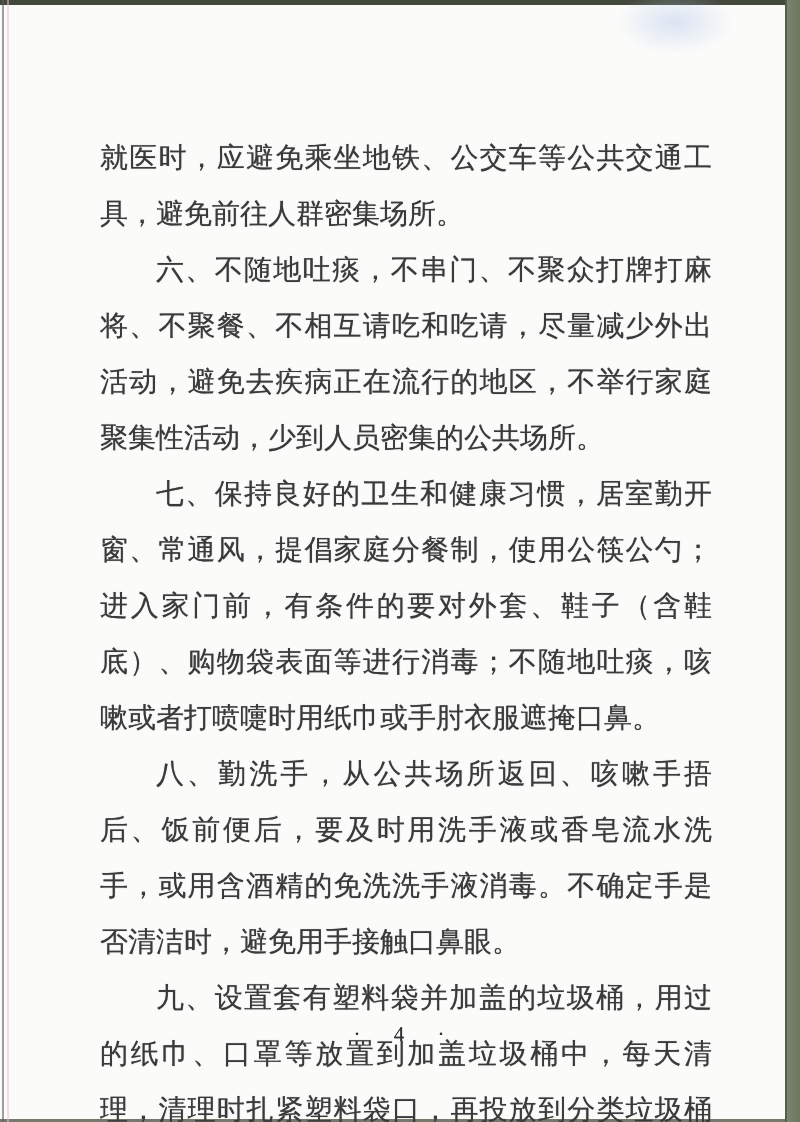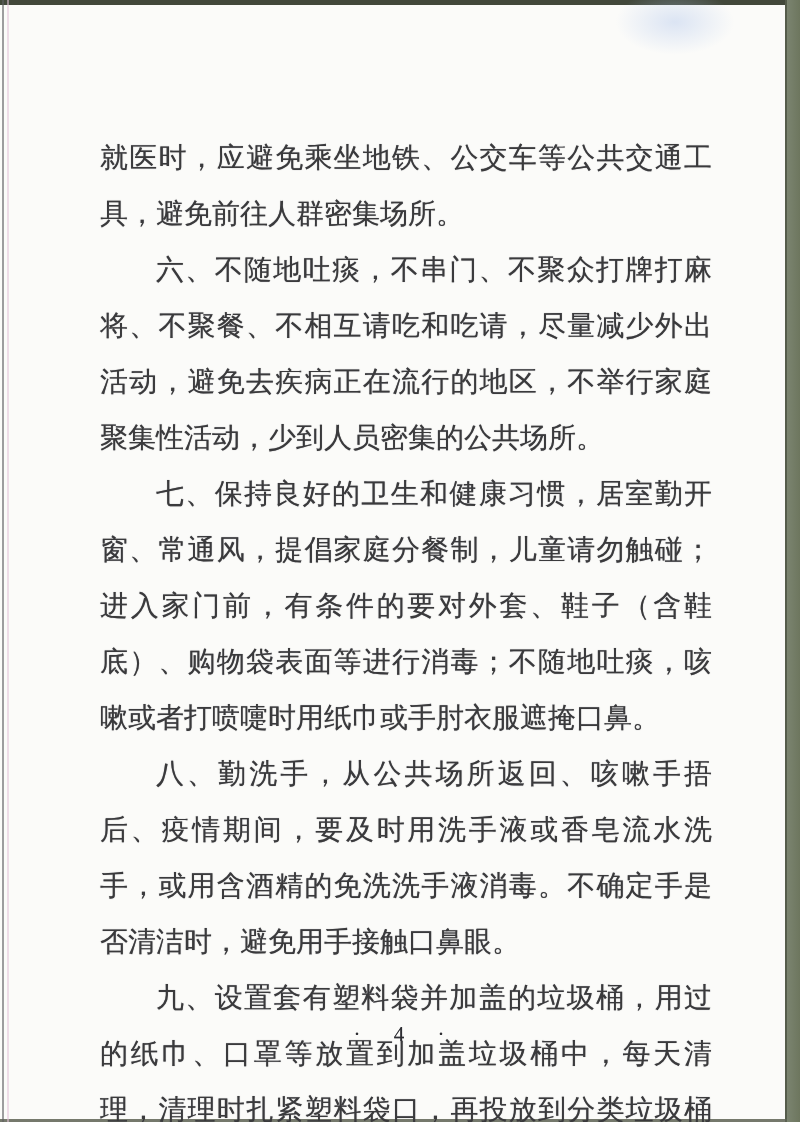--- a/index.html
+++ b/index.html
@@ -97,20 +97,20 @@
   <div class="edge-top"></div>
   <div class="edge-right"></div>
   <div class="edge-bottom"></div>
   <div class="edge-left-gray"></div>
   <div class="edge-left-pink"></div>
   <div class="smudge-top-right"></div>
 
   <div class="page-content">
     <p>就医时，应避免乘坐地铁、公交车等公共交通工具，避免前往人群密集场所。</p>
     <p class="indent">六、不随地吐痰，不串门、不聚众打牌打麻将、不聚餐、不相互请吃和吃请，尽量减少外出活动，避免去疾病正在流行的地区，不举行家庭聚集性活动，少到人员密集的公共场所。</p>
-    <p class="indent">七、保持良好的卫生和健康习惯，居室勤开窗、常通风，提倡家庭分餐制，儿童请勿触碰；进入家门前，有条件的要对外套、鞋子（含鞋底）、购物袋表面等进行消毒；不随地吐痰，咳嗽或者打喷嚏时用纸巾或手肘衣服遮掩口鼻。</p>
-    <p class="indent">八、勤洗手，从公共场所返回、咳嗽手捂后、疫情期间，要及时用洗手液或香皂流水洗手，或用含酒精的免洗洗手液消毒。不确定手是否清洁时，避免用手接触口鼻眼。</p>
+    <p class="indent">七、保持良好的卫生和健康习惯，居室勤开窗、常通风，提倡家庭分餐制，使用公筷公勺；进入家门前，有条件的要对外套、鞋子（含鞋底）、购物袋表面等进行消毒；不随地吐痰，咳嗽或者打喷嚏时用纸巾或手肘衣服遮掩口鼻。</p>
+    <p class="indent">八、勤洗手，从公共场所返回、咳嗽手捂后、饭前便后，要及时用洗手液或香皂流水洗手，或用含酒精的免洗洗手液消毒。不确定手是否清洁时，避免用手接触口鼻眼。</p>
     <p class="indent">九、设置套有塑料袋并加盖的垃圾桶，用过的纸巾、口罩等放置到加盖垃圾桶中，每天清理，清理时扎紧塑料袋口，再投放到分类垃圾桶中。</p>
   </div>
 
   <div class="page-number">· 4 ·</div>
 
 </div>
 
 </body></html>

